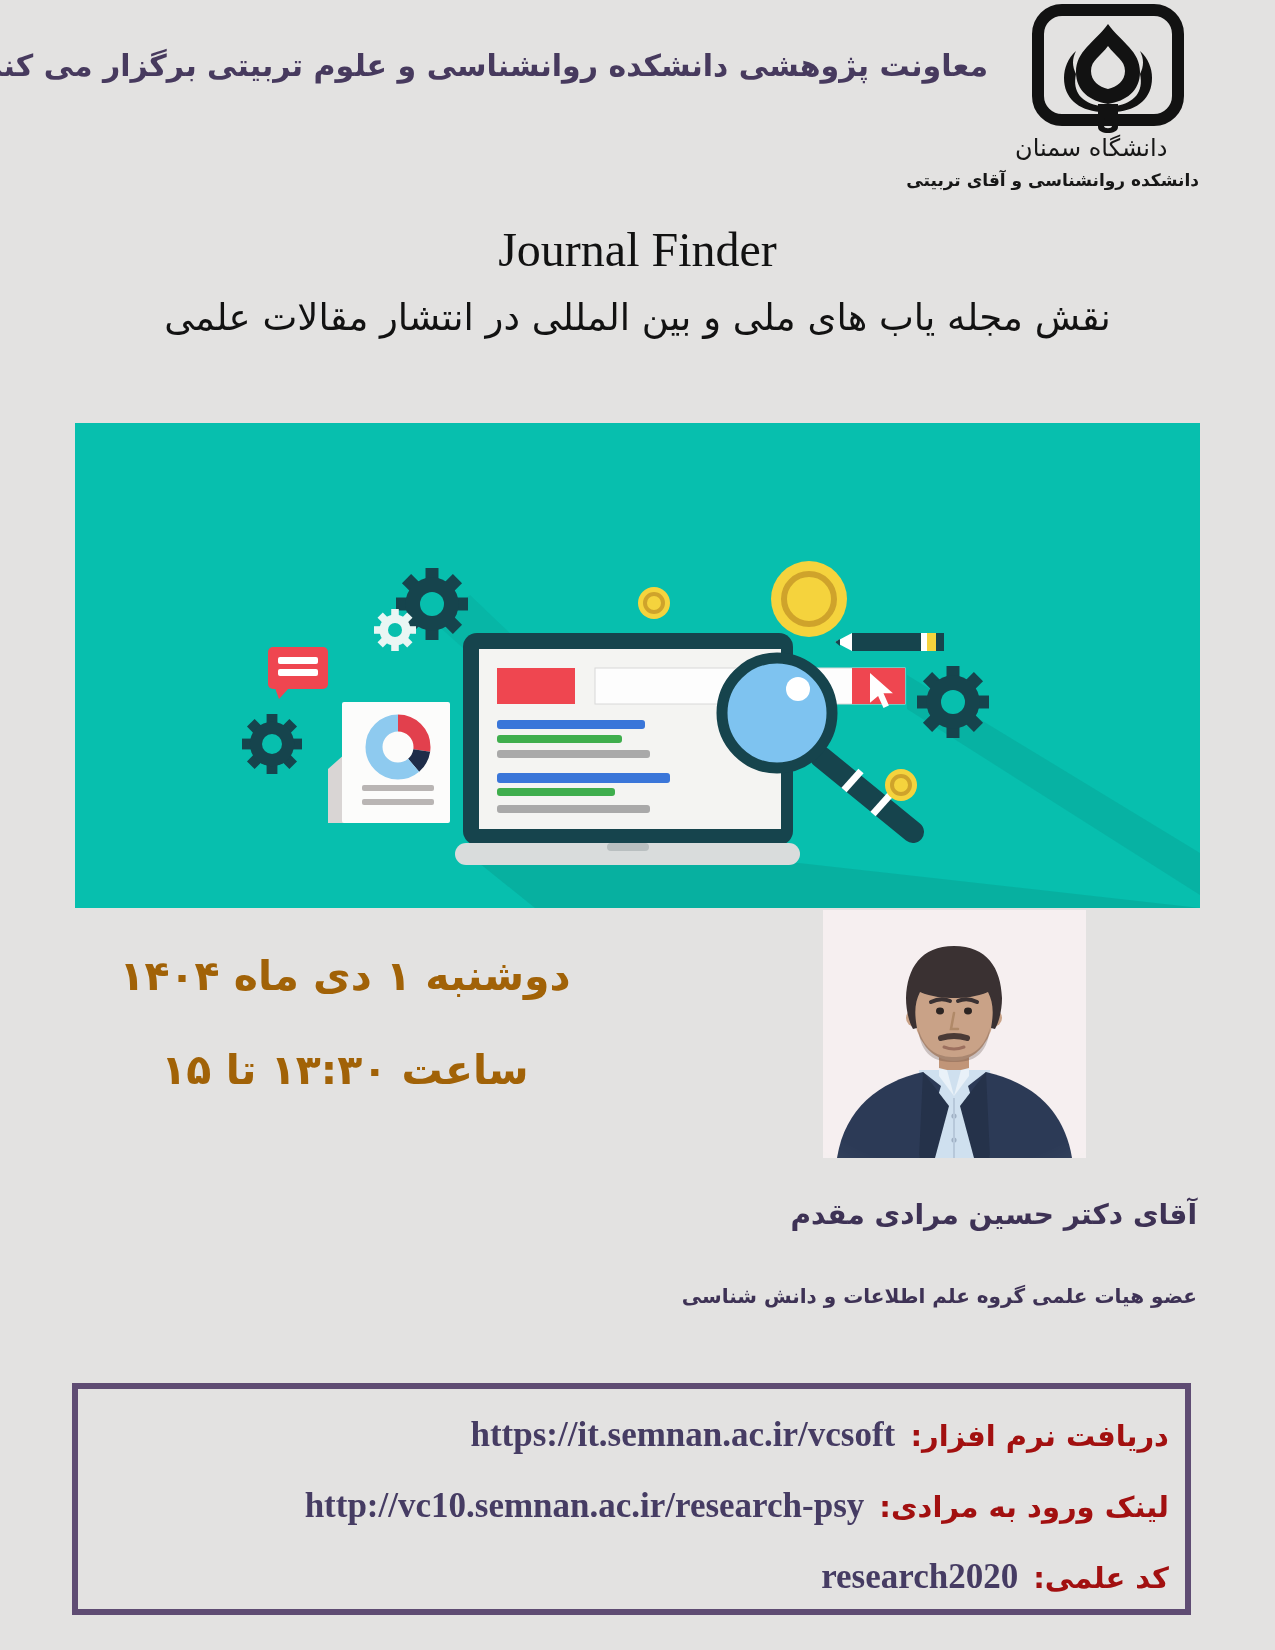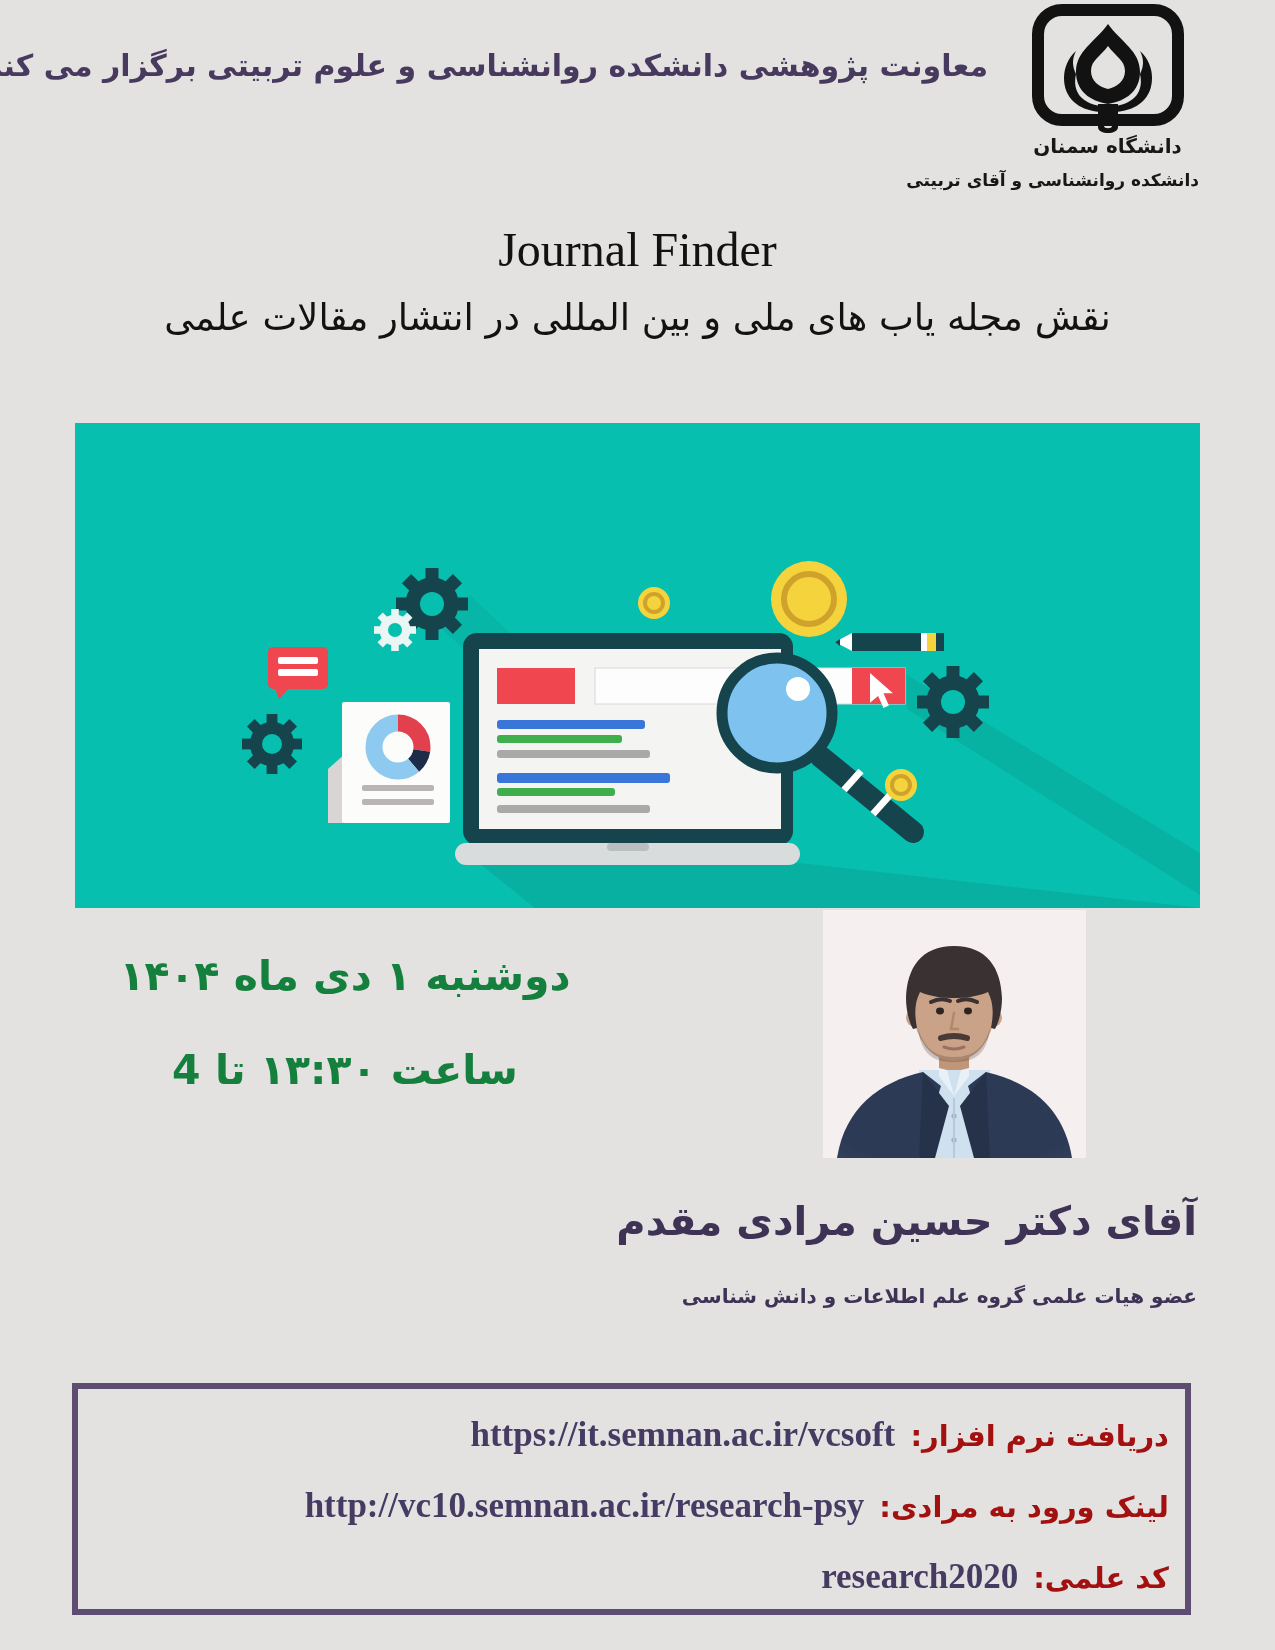--- a/index.html
+++ b/index.html
@@ -3,37 +3,37 @@
 <meta charset="utf-8">
 <style>
   html,body{margin:0;padding:0;background:#cfcfcf;}
   #page{position:relative;width:1275px;height:1650px;margin:0 auto;background:#e3e2e1;
         font-family:"DejaVu Sans",sans-serif;overflow:hidden;}
   .abs{position:absolute;}
   .fa{direction:rtl;unicode-bidi:isolate;}
   
   .announce{top:48px;right:287px;font-size:30px;font-weight:bold;color:#473a5e;white-space:nowrap;}
   .logo-box{left:1028px;top:4px;width:160px;height:132px;}
-  .uni-name{left:1015px;top:134px;width:185px;text-align:center;font-size:20px;font-weight:bold;color:#171717;}
+  .uni-name{left:1015px;top:134px;width:185px;text-align:left;font-size:24px;font-weight:normal;color:#171717;}
   .faculty-name{top:170px;right:76px;font-size:17px;font-weight:bold;color:#171717;white-space:nowrap;}
   
   .title-en{top:222px;left:0;width:1275px;text-align:center;font-family:"Liberation Serif","DejaVu Serif",serif;
             font-size:48px;color:#121212;}
   .title-fa{top:296px;left:0;width:1275px;text-align:center;font-size:37px;color:#121212;}
   
   .illus{left:75px;top:423px;width:1125px;height:485px;}
   
-  .date-line{left:95px;width:500px;text-align:center;font-size:41px;font-weight:bold;color:#15803d;white-space:nowrap;}
+  .date-line{left:95px;width:500px;text-align:center;font-size:41px;font-weight:bold;color:#a16207;white-space:nowrap;}
   .date1{top:952px;} .date2{top:1046px;}
   
   .photo{left:823px;top:910px;width:263px;height:248px;
          -webkit-mask-image:radial-gradient(120% 105% at 50% 42%, #000 60%, rgba(0,0,0,.95) 72%, transparent 97%);
          mask-image:radial-gradient(120% 105% at 50% 42%, #000 60%, rgba(0,0,0,.95) 72%, transparent 97%);}
   
-  .speaker-name{top:1198px;right:78px;font-size:40px;font-weight:bold;color:#3e3255;white-space:nowrap;}
+  .speaker-name{top:1198px;right:78px;font-size:28px;font-weight:bold;color:#3e3255;white-space:nowrap;}
   .speaker-affil{top:1284px;right:78px;font-size:20px;font-weight:bold;color:#3e3255;white-space:nowrap;}
   
   .link-box{left:72px;top:1383px;width:1119px;height:232px;border:6px solid #5f4c73;
             display:flex;flex-direction:column;justify-content:space-around;
             padding:20px 16px 6px 16px;box-sizing:border-box;gap:20px;}
   .link-row{direction:rtl;text-align:right;white-space:nowrap;}
   .link-label{font-size:29px;font-weight:bold;color:#a21010;}
   .link-value{font-family:"Liberation Serif","DejaVu Serif",serif;font-size:35px;font-weight:bold;
               color:#463c63;direction:ltr;unicode-bidi:isolate;margin-right:10px;}
 </style>
@@ -167,21 +167,21 @@
       </g>
 
       <g>
         <circle cx="826" cy="362" r="16" fill="#f5d33d"></circle>
         <circle cx="826" cy="362" r="9" fill="#f5d33d" stroke="#cfa32b" stroke-width="4"></circle>
       </g>
     </svg>
   </div>
 
   <div class="abs fa date-line date1">دوشنبه ۱ دی ماه ۱۴۰۴</div>
-  <div class="abs fa date-line date2">ساعت ۱۳:۳۰ تا 4</div>
+  <div class="abs fa date-line date2">ساعت ۱۳:۳۰ تا ۱۵</div>
 
   <div class="abs photo">
     <svg width="263" height="248" viewBox="0 0 263 248">
       <rect x="0" y="0" width="263" height="248" fill="#f6eff0"></rect>
 
       <rect x="116" y="138" width="30" height="36" fill="#c19578"></rect>
       <circle cx="92" cy="108" r="9" fill="#c9a287"></circle>
       <circle cx="170" cy="108" r="9" fill="#c9a287"></circle>
       <ellipse cx="131" cy="102" rx="40" ry="49" fill="#c9a287"></ellipse>
 

